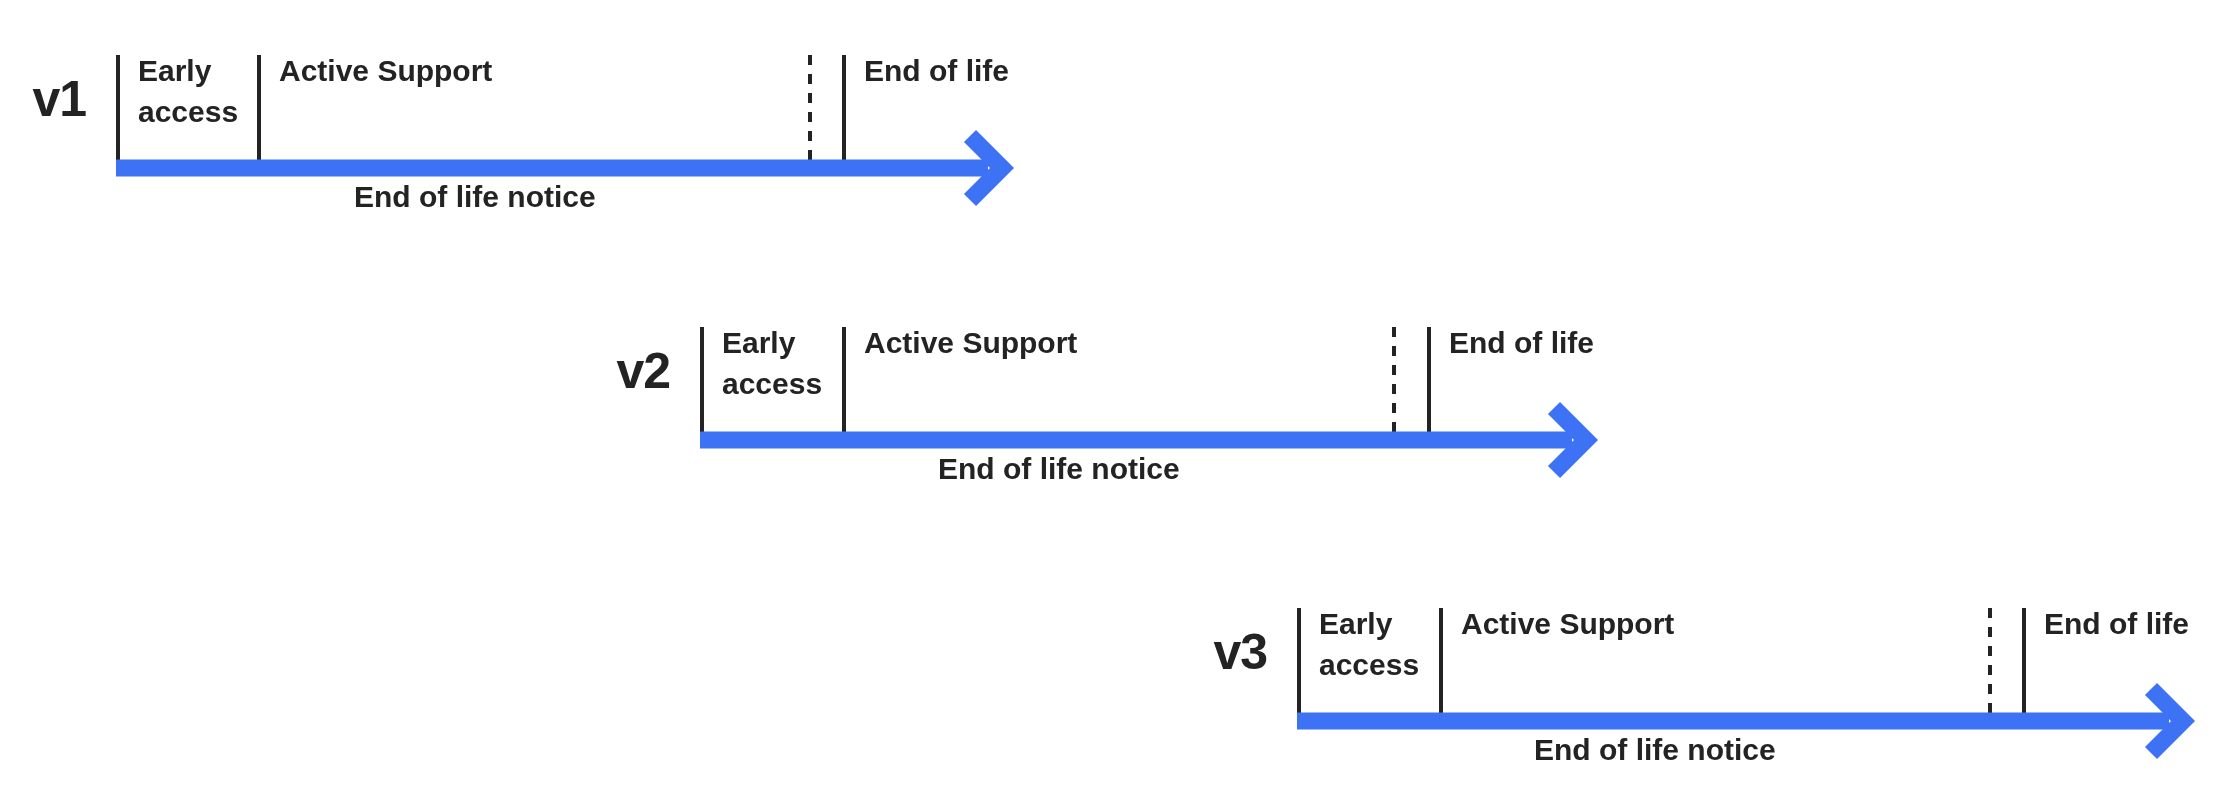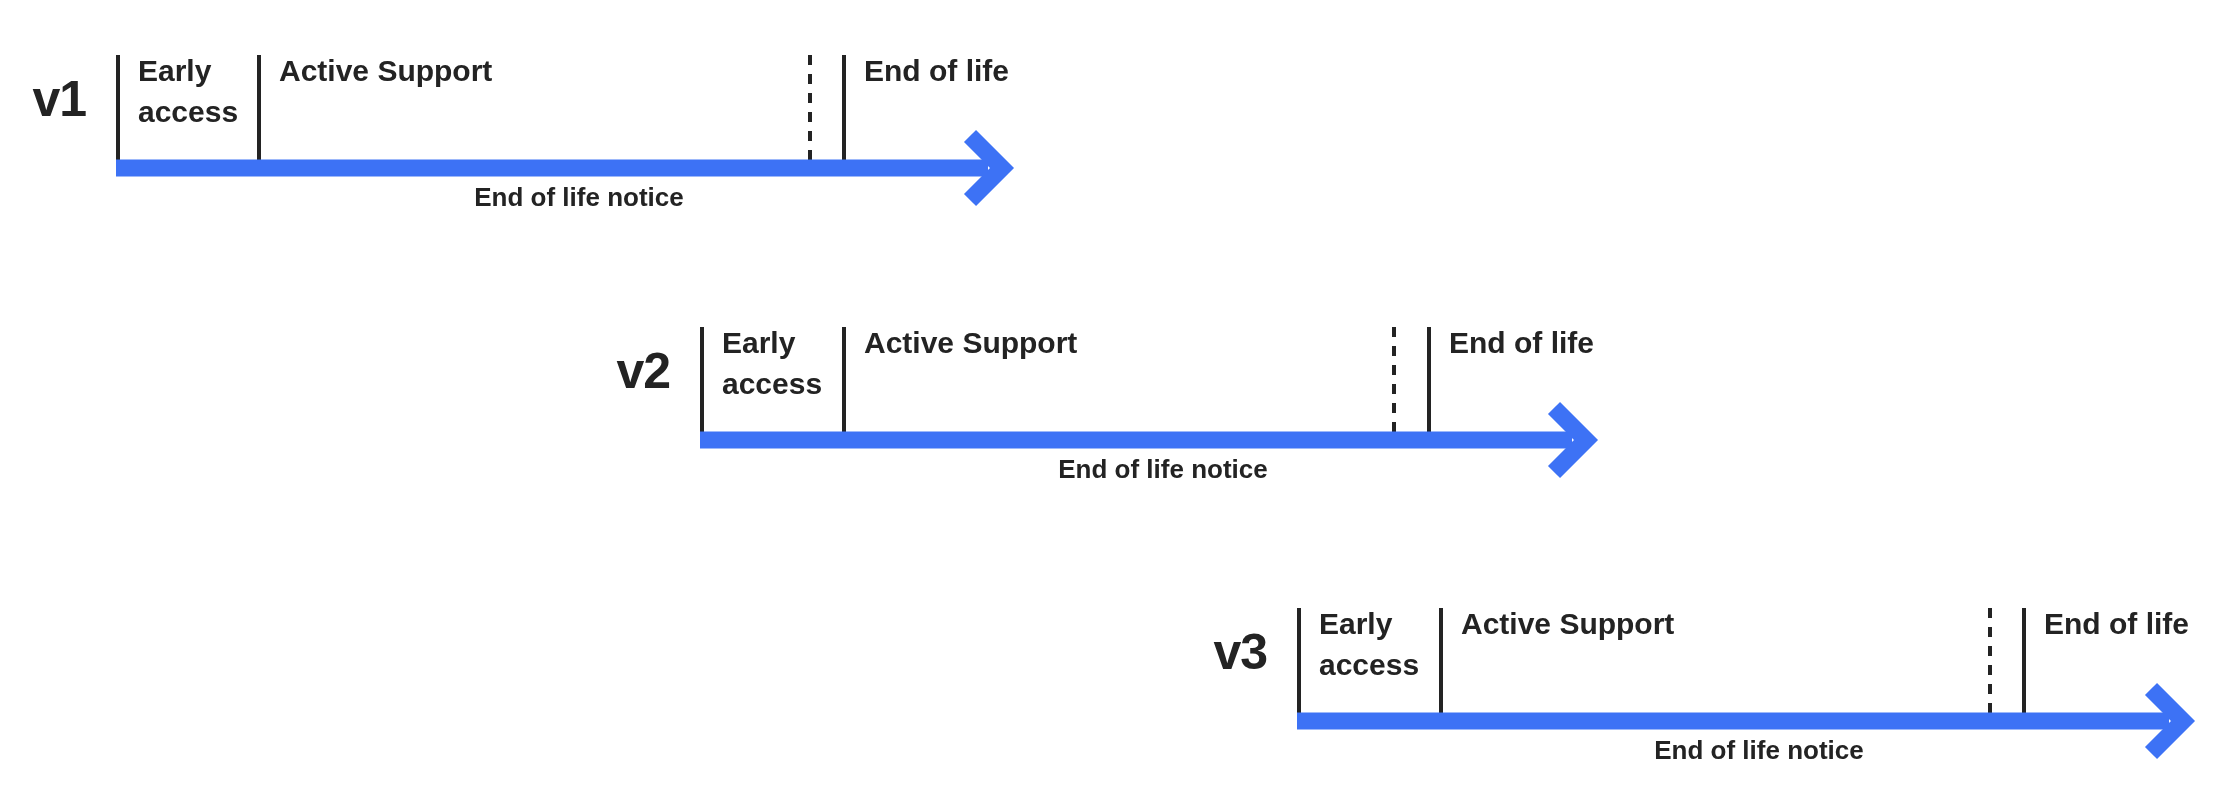--- a/index.html
+++ b/index.html
@@ -68,22 +68,22 @@
     overflow: visible;
     display: block;
   }
   .arrow path { stroke: var(--accent); fill: none; stroke-width: 17; stroke-linejoin: miter; }
 
   .notice {
     position: absolute;
     top: 172px;
     left: calc(var(--dash) - 454px);
     width: 450px;
-    text-align: center;
-    font-size: 26px;
+    text-align: left;
+    font-size: 30px;
     font-weight: 700;
     line-height: 34px;
     white-space: nowrap;
     color: var(--ink);
   }
 </style>
 </head>
 <body style="background: rgb(255, 255, 255);">
 
 <div class="canvas">

